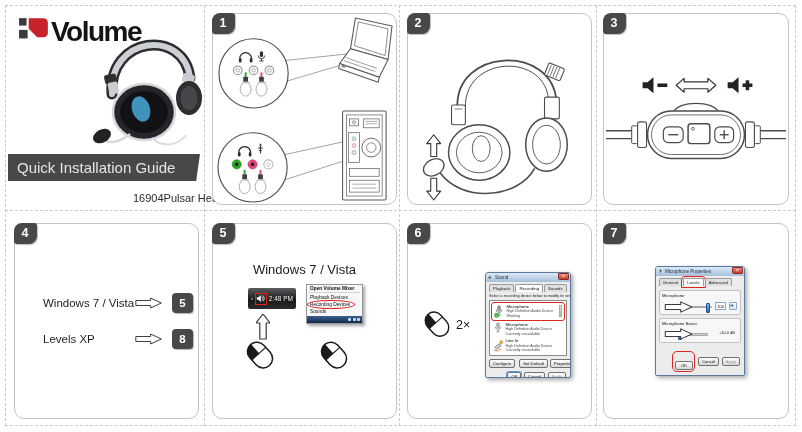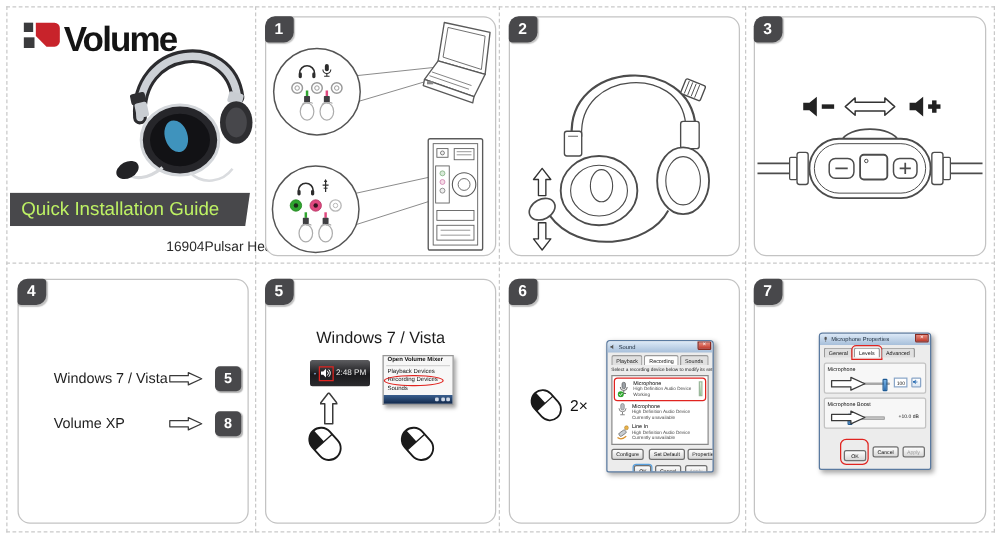--- a/index.html
+++ b/index.html
@@ -8,21 +8,21 @@
   .cut{position:absolute;border:1px dashed #c9c9c9}
   .vcut{position:absolute;width:0;border-left:1px dashed #c9c9c9}
   .hcut{position:absolute;height:0;border-top:1px dashed #c9c9c9}
   .panel{position:absolute;background:#fff;border:1.5px solid #c3c3c3;border-radius:10px}
   .badge{position:absolute;left:-1.5px;top:-1.5px;width:23px;height:21px;background:#48484b;color:#fff;
          font-weight:bold;font-size:12.5px;display:flex;align-items:center;justify-content:center;
          border-radius:8px 3px 8px 3px;box-shadow:1px 1px 1px rgba(0,0,0,.25)}
   
   .logo{position:absolute;left:18px;top:16px;display:flex;align-items:flex-start}
   .logo-text{font-size:28px;font-weight:bold;color:#141414;letter-spacing:-1.5px;line-height:32px;margin-left:1px}
-  .banner{position:absolute;left:8px;top:154px;width:192px;height:27px;background:#48484b;color:#bef264;
+  .banner{position:absolute;left:8px;top:154px;width:192px;height:27px;background:#48484b;color:#e5e5e5;
           font-size:15px;line-height:27px;padding-left:9px;clip-path:polygon(0 0,100% 0,98% 100%,0 100%)}
   .product{position:absolute;left:133px;top:192px;font-size:11px;color:#2a2a2a;white-space:nowrap}
   .art{position:absolute;inset:0;width:100%;height:100%}
   
   .os-row{position:absolute;left:28px;display:flex;align-items:center;height:21px}
   .os-label{font-size:11.5px;color:#1e1e1e;width:92px}
   .badge-sm{width:21px;height:20px;background:#48484b;color:#fff;font-weight:bold;font-size:11.5px;
             border-radius:4px;display:flex;align-items:center;justify-content:center;margin-left:9px;
             box-shadow:1px 1px 1px rgba(0,0,0,.3)}
   
@@ -321,21 +321,21 @@
 <div class="panel" style="left:14px;top:223px;width:185px;height:196px">
   <div class="badge">4</div>
   <div class="os-row" style="top:68px">
     <span class="os-label">Windows 7 / Vista</span>
     <svg width="28" height="14" viewBox="0 0 34 14">
         <use href="#arrowRight"></use>
       </svg>
     <span class="badge-sm">5</span>
   </div>
   <div class="os-row" style="top:104px">
-    <span class="os-label">Volume XP</span>
+    <span class="os-label">Levels XP</span>
     <svg width="28" height="14" viewBox="0 0 34 14">
         <use href="#arrowRight"></use>
       </svg>
     <span class="badge-sm">8</span>
   </div>
 </div>
 
 <div class="panel" style="left:212px;top:223px;width:185px;height:196px">
   <div class="badge">5</div>
   <div class="p5-head">Windows 7 / Vista</div>

